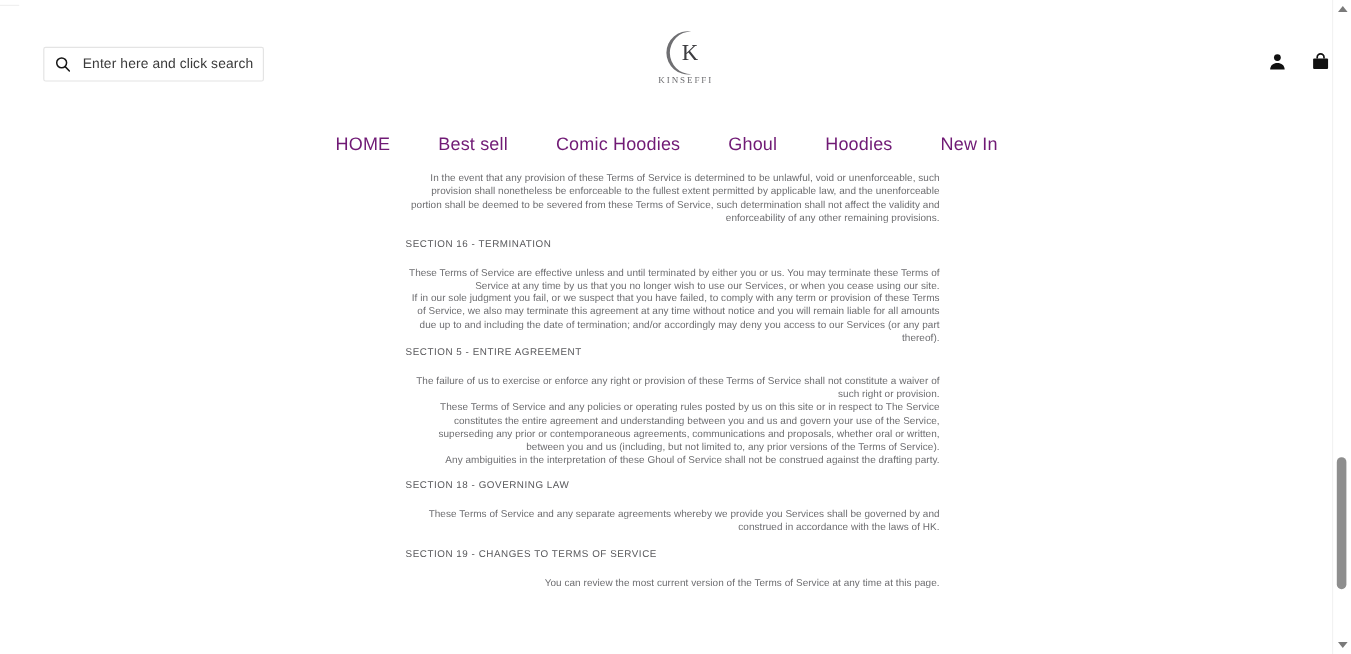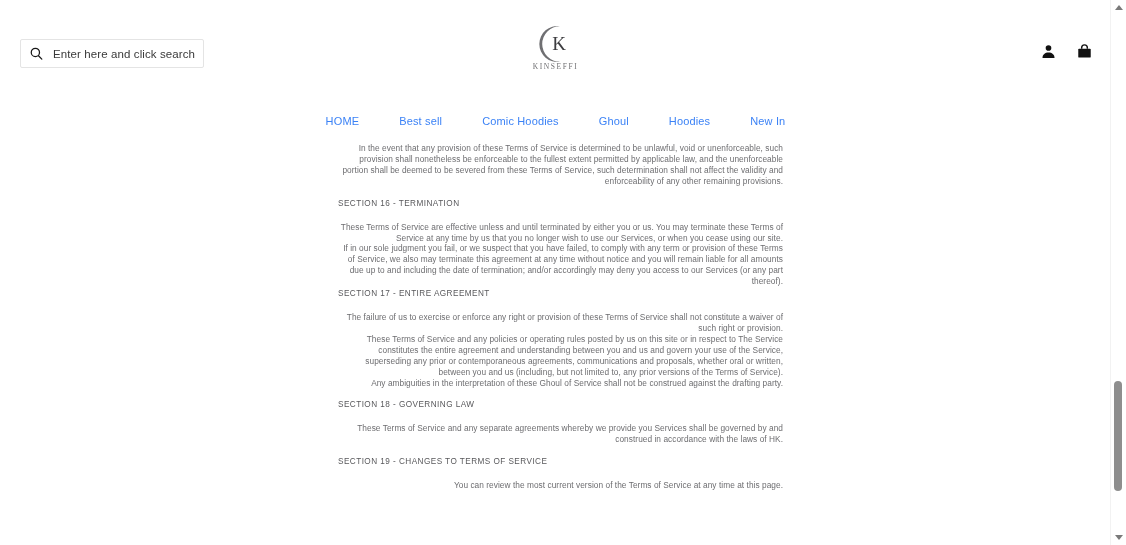--- a/index.html
+++ b/index.html
@@ -30,21 +30,21 @@
     left: 0;
     width: 1111px;
     height: 1px;
     background: #f0f0f0;
   }
 
   
   .site-header {
     position: absolute;
     top: 0;
-    left: 0;
+    left: 16px;
     width: 1111px;
     height: 100px;
     background: #ffffff;
   }
 
   .search-box {
     position: absolute;
     left: 20px;
     top: 39px;
     width: 184px;
@@ -131,22 +131,22 @@
     top: 108px;
     left: 0;
     width: 1111px;
     height: 26px;
     display: flex;
     justify-content: center;
     align-items: center;
     gap: 0;
   }
   .nav-item {
-    font-size: 11px;
-    color: #3b82f6;
+    font-size: 15px;
+    color: #701a75;
     letter-spacing: 0.15px;
     white-space: nowrap;
     padding: 0 20px;
     cursor: pointer;
     line-height: 16px;
   }
 
   
   .legal {
     position: absolute;
@@ -276,21 +276,21 @@
 
     <div class="sec-block s16">
       <div class="sec-heading">SECTION 16 -  TERMINATION</div>
       <div class="sec-body">
         <p>These Terms of Service are effective unless and until terminated by either you or us. You may terminate these Terms of Service at any time by us that you no longer wish to use our Services, or when you cease using our site.</p>
         <p>If in our sole judgment you fail, or we suspect that you have failed, to comply with any term or provision of these Terms of Service, we also may terminate this agreement at any time without notice and you will remain liable for all amounts due up to and including the date of termination; and/or accordingly may deny you access to our Services (or any part thereof).</p>
       </div>
     </div>
 
     <div class="sec-block">
-      <div class="sec-heading">SECTION 17 - ENTIRE AGREEMENT</div>
+      <div class="sec-heading">SECTION 5 - ENTIRE AGREEMENT</div>
       <div class="sec-body">
         <p>The failure of us to exercise or enforce any right or provision of these Terms of Service shall not constitute a waiver of such right or provision.</p>
         <p>These Terms of Service and any policies or operating rules posted by us on this site or in respect to The Service constitutes the entire agreement and understanding between you and us and govern your use of the Service, superseding any prior or contemporaneous agreements, communications and proposals, whether oral or written, between you and us (including, but not limited to, any prior versions of the Terms of Service).</p>
         <p>Any ambiguities in the interpretation of these Ghoul of Service shall not be construed against the drafting party.</p>
       </div>
     </div>
 
     <div class="sec-block">
       <div class="sec-heading">SECTION 18 -  GOVERNING LAW</div>
       <div class="sec-body">

